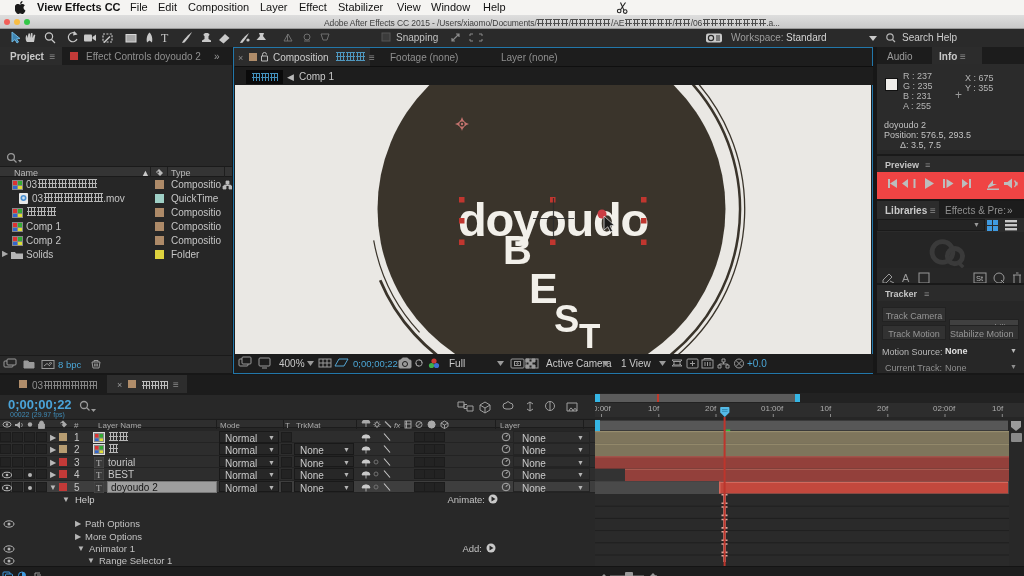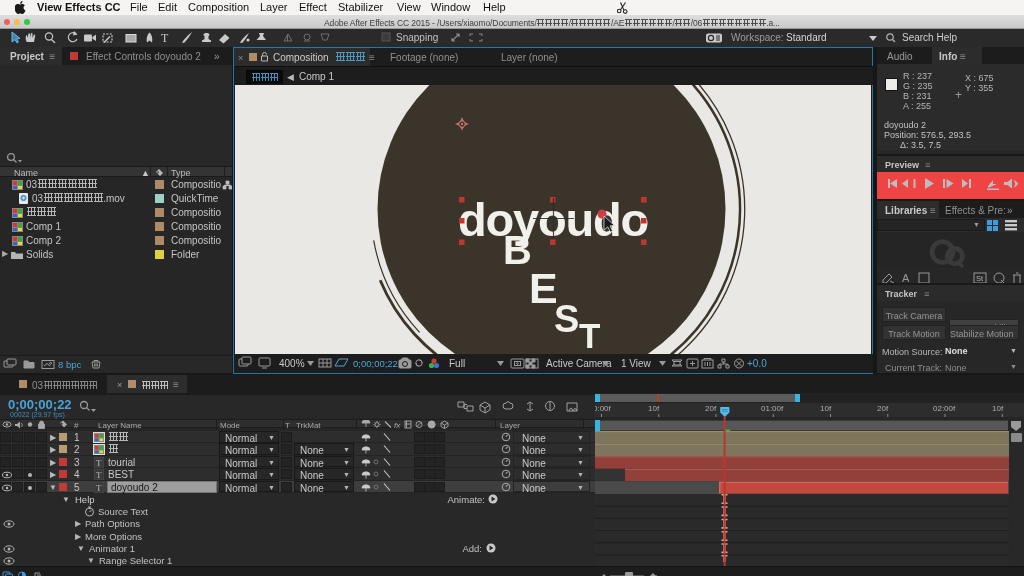--- a/index.html
+++ b/index.html
@@ -785,27 +785,20 @@
   <div id="prrows" class="abs" style="left:0;top:118px;width:595px;height:73px;font-size:9.5px;color:#c2c2c2;background:#282828">
     <div class="abs" style="left:0;top:0;width:595px;height:12.2px">
       <span class="abs" style="left:62px;top:2px;font-size:8px;color:#b5b5b5">▼</span>
       <span class="abs" style="left:75px;top:1px;color:#d0d0d0">Help</span>
       <span class="abs" style="left:430px;top:1px;width:55px;text-align:right">Animate:</span>
       <svg width="10" height="10" style="position:absolute;left:488px;top:1px">
             <circle cx="5" cy="5" r="4.5" fill="#c9c9c9"></circle>
             <path d="M3.5 2.5 l4 2.5 -4 2.5 Z" fill="#282828"></path>
           </svg>
     </div>
-    <div class="abs" style="left:0;top:12.2px;width:595px;height:12.2px">
-      <svg width="11" height="11" style="position:absolute;left:84px;top:1px">
-            <circle cx="5.5" cy="6" r="4" fill="none" stroke="#b5b5b5" stroke-width="1"></circle>
-            <path d="M4 1 h3 M5.5 1 v2 M5.5 6 l2-2" stroke="#b5b5b5" stroke-width="1" fill="none"></path>
-          </svg>
-      <span class="abs" style="left:98px;top:1px">Source Text</span>
-    </div>
     <div class="abs" style="left:0;top:24.4px;width:595px;height:12.2px">
       <svg width="12" height="8" style="position:absolute;left:3px;top:3px">
             <ellipse cx="6" cy="4" rx="5" ry="3.2" fill="none" stroke="#b5b5b5" stroke-width="1"></ellipse>
             <circle cx="6" cy="4" r="1.5" fill="#b5b5b5"></circle>
           </svg>
       <span class="abs" style="left:75px;top:2px;font-size:8px;color:#b5b5b5">▶</span>
       <span class="abs" style="left:85px;top:1px">Path Options</span>
     </div>
     <div class="abs" style="left:0;top:36.6px;width:595px;height:12.2px">
       <span class="abs" style="left:75px;top:2px;font-size:8px;color:#b5b5b5">▶</span>

